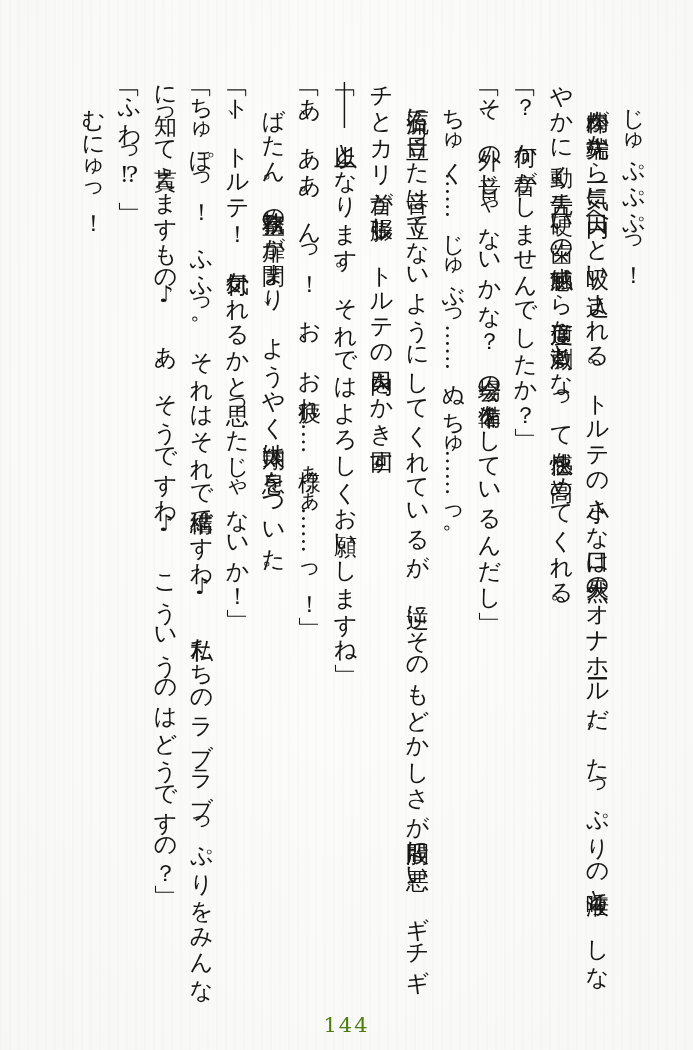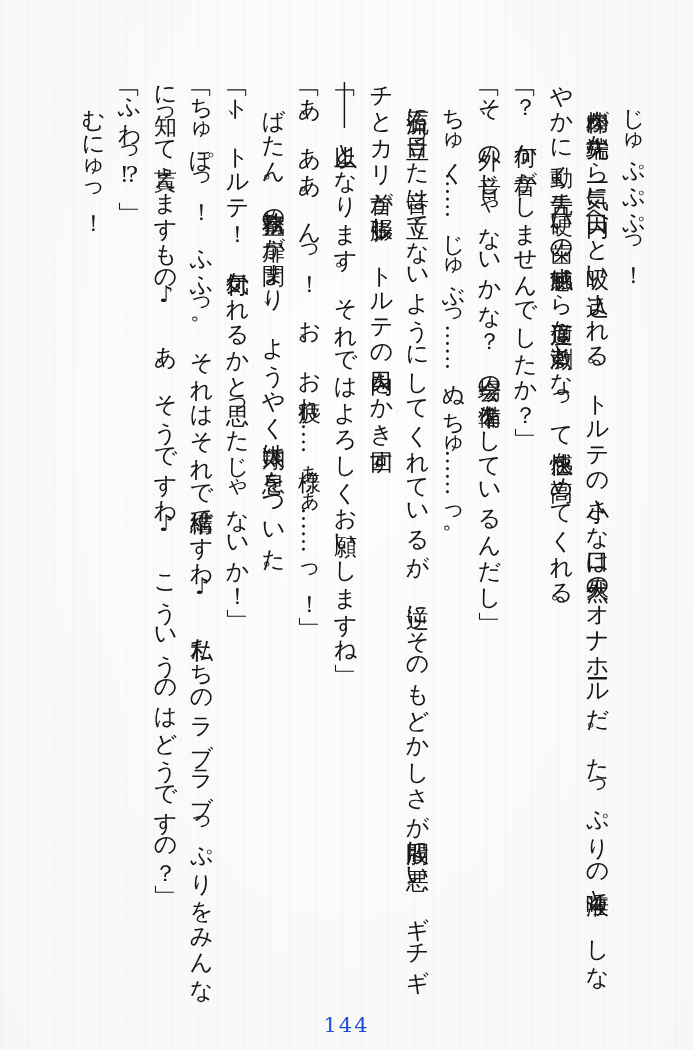--- a/index.html
+++ b/index.html
@@ -37,21 +37,21 @@
   .indent-half { text-indent: 12px; }
   .page-number {
     position: absolute;
     top: 1013px;
     left: 0;
     width: 693px;
     text-align: center;
     font-family: "DejaVu Serif", "Liberation Serif", serif;
     font-size: 21px;
     letter-spacing: 2px;
-    color: #1d4ed8;
+    color: #4d7c0f;
   }
 </style>
 </head>
 <body>
 
 <div class="text-block">
   <p class="indent-full">じゅぷぷぷっ！</p>
   <p class="indent-full">肉棒が先端から一気に口内へと吸い込まれる。トルテの小さな口は天然のオナホールだ。たっぷりの唾液と、しなやかに動く舌先。硬い歯の感触すら適度な刺激となって快感を高めてくれる。</p>
   <p class="indent-half">「？　何か音がしませんでしたか？」</p>
   <p class="indent-half">「そ、外の音じゃないかな？　会場の準備をしているんだし」</p>

